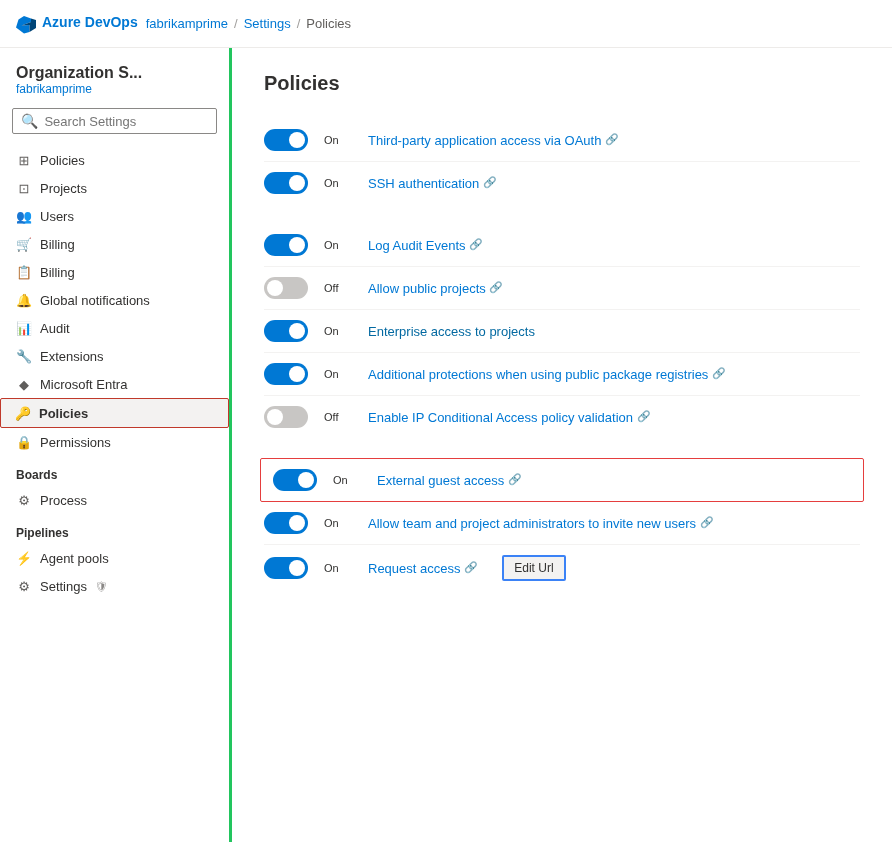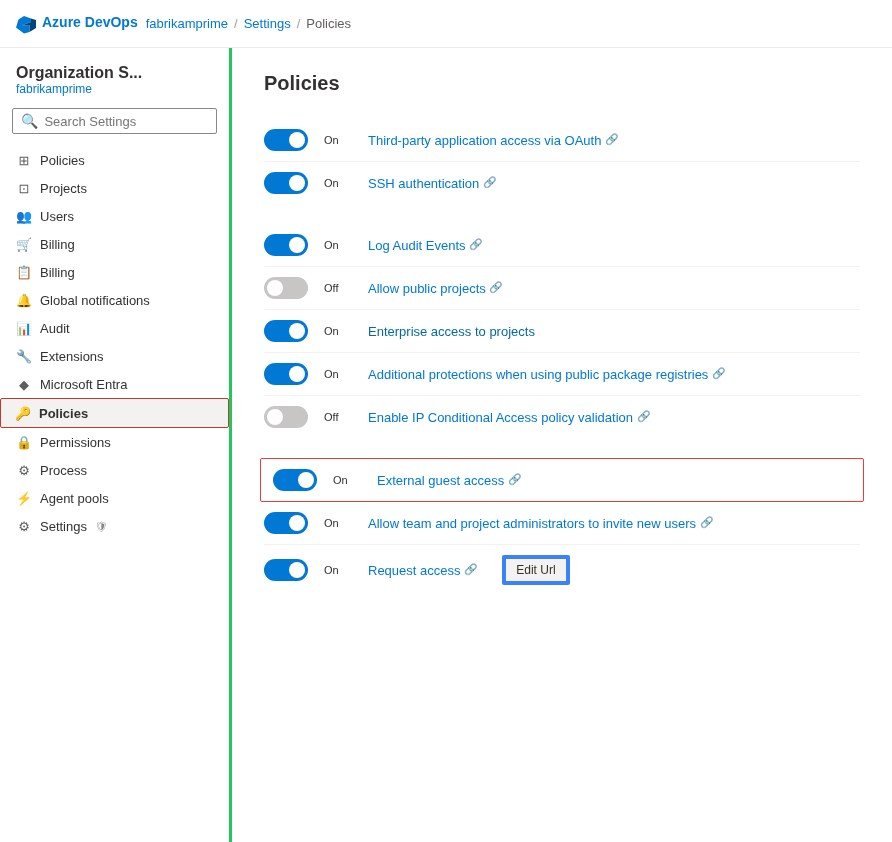--- a/index.html
+++ b/index.html
@@ -86,21 +86,21 @@
     .policy-name.plain { color: #0369a1; }
     .policy-name .link-icon { font-size: 11px; color: #0078d4; }
 
     .highlight-row {
       border: 1.5px solid #e53e3e !important; border-radius: 2px; padding: 10px 12px;
       margin: 0 -12px;
     }
 
     .edit-url-btn {
       margin-left: 8px; padding: 4px 10px; font-size: 12px;
-      border: 4px solid #3b82f6; background: #f3f2f1; cursor: pointer;
+      border: 2px solid #3b82f6; background: #f3f2f1; cursor: pointer;
       border-radius: 2px; color: #323130;
     }
 
     
     .content::-webkit-scrollbar { width: 8px; }
     .content::-webkit-scrollbar-thumb { background: #c8c6c4; border-radius: 4px; }
   </style>
 </head>
 <body>
 
@@ -170,25 +170,27 @@
 
     <div class="sidebar-item active active-box" style="border:1.5px solid #c0392b; border-radius:2px; background:#f3f2f1;">
       <span class="item-icon">🔑</span>
       <span>Policies</span>
     </div>
     <div class="sidebar-item">
       <span class="item-icon">🔒</span>
       <span>Permissions</span>
     </div>
 
+    <div class="sidebar-section-header">Boards</div>
     <div class="sidebar-item">
       <span class="item-icon">⚙</span>
       <span>Process</span>
     </div>
 
+    <div class="sidebar-section-header">Pipelines</div>
     <div class="sidebar-item">
       <span class="item-icon">⚡</span>
       <span>Agent pools</span>
     </div>
     <div class="sidebar-item">
       <span class="item-icon">⚙</span>
       <span>Settings</span>
       <span style="font-size:10px; color:#8a8886;">🛡</span>
     </div>
   </div>

